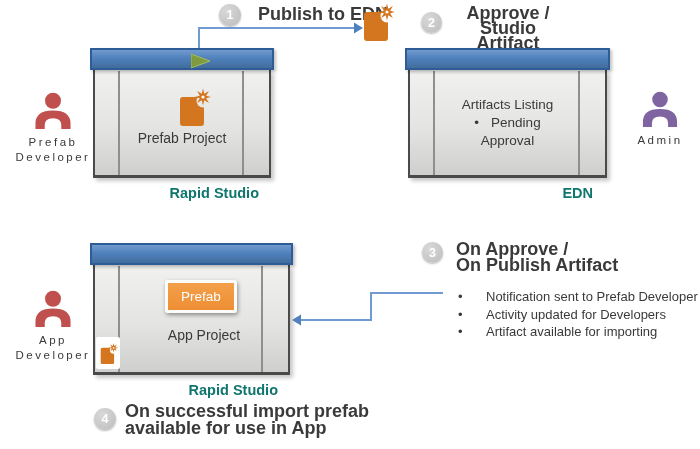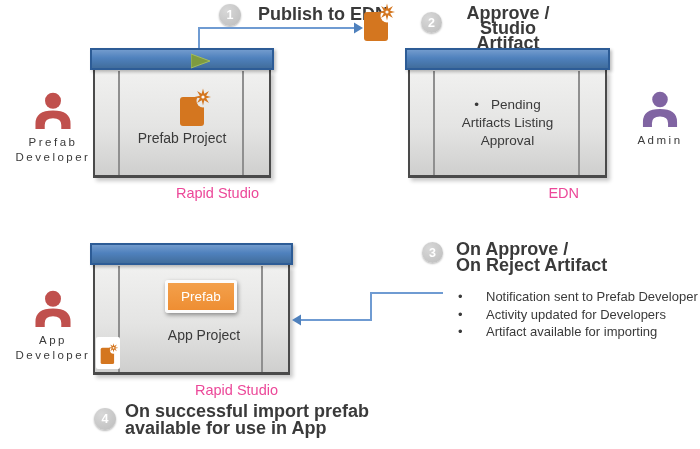--- a/index.html
+++ b/index.html
@@ -37,27 +37,27 @@
   }
   .win-body{
     position:absolute;left:0;right:0;top:22px;bottom:0;box-sizing:border-box;
     background:linear-gradient(180deg,#f1f1f0 0%,#e4e4e3 55%,#cfcfce 100%);
     border:2px solid #4a4a4a;border-top:none;border-bottom-width:3px;
     box-shadow:3px 3px 4px rgba(0,0,0,.22);
   }
   .vl,.vr{position:absolute;top:23px;bottom:3px;width:2px;background:#8f8f8f;z-index:2;}
   .vl{left:25px;}.vr{right:27px;}
   .win-caption{
-    position:absolute;right:12px;top:137px;font-size:14.5px;font-weight:400;
-    color:#ec4899;white-space:nowrap;
+    position:absolute;right:12px;top:137px;font-size:14.5px;font-weight:700;
+    color:#0f766e;white-space:nowrap;
   }
   #window-a{left:93px;top:48px;width:178px;height:130px;}
   #window-b{left:408px;top:48px;width:199px;height:130px;}
   #window-c{left:93px;top:243px;width:197px;height:132px;}
-  #window-b .win-caption{right:28px;margin-left:23px;}
+  #window-b .win-caption{right:14px;margin-left:23px;}
   #window-c .win-caption{top:139px;}
 
   .win-text{position:absolute;left:0;right:0;text-align:center;font-size:14px;color:#3a3a3a;z-index:4;}
   #wa-label{top:82px;}
   #wb-text{top:48px;font-size:13.5px;line-height:18px;}
   #wb-text .bullet-gap{display:inline-block;width:12px;}
   #wc-label{top:84px;margin-left:25px;}
 
   #wa-icon{position:absolute;left:84px;top:39px;z-index:4;}
   #play-icon{position:absolute;left:99px;top:3px;}
@@ -134,24 +134,24 @@
     <div class="win-text" id="wa-label">Prefab Project</div>
     <div class="win-caption">Rapid Studio</div>
   </div>
 
   <div class="window" id="window-b">
     <div class="win-title"></div>
     <div class="win-body"></div>
     <div class="vl"></div>
     <div class="vr"></div>
     <div class="win-text" id="wb-text">
+      <div>Artifacts Listing</div>
       <div>
         <span>•</span><span class="bullet-gap"></span><span>Pending</span>
       </div>
-      <div>Artifacts Listing</div>
       <div>Approval</div>
     </div>
     <div class="win-caption">EDN</div>
   </div>
 
   <div class="window" id="window-c">
     <div class="win-title"></div>
     <div class="win-body"></div>
     <div class="vl"></div>
     <div class="vr"></div>
@@ -197,21 +197,21 @@
     </svg>
     <div class="actor-label">
       <div>App</div>
       <div>Developer</div>
     </div>
   </div>
 
   <div class="badge" id="badge-3">3</div>
   <div class="step-label" id="step3-label">
     <div>On Approve /</div>
-    <div>On Reject Artifact</div>
+    <div>On Publish Artifact</div>
   </div>
 
   <ul id="notes-list">
     <li>
         <span class="dot">•</span>
         <span class="txt">Notification sent to Prefab Developer</span>
       </li>
     <li>
         <span class="dot">•</span>
         <span class="txt">Activity updated for Developers</span>

